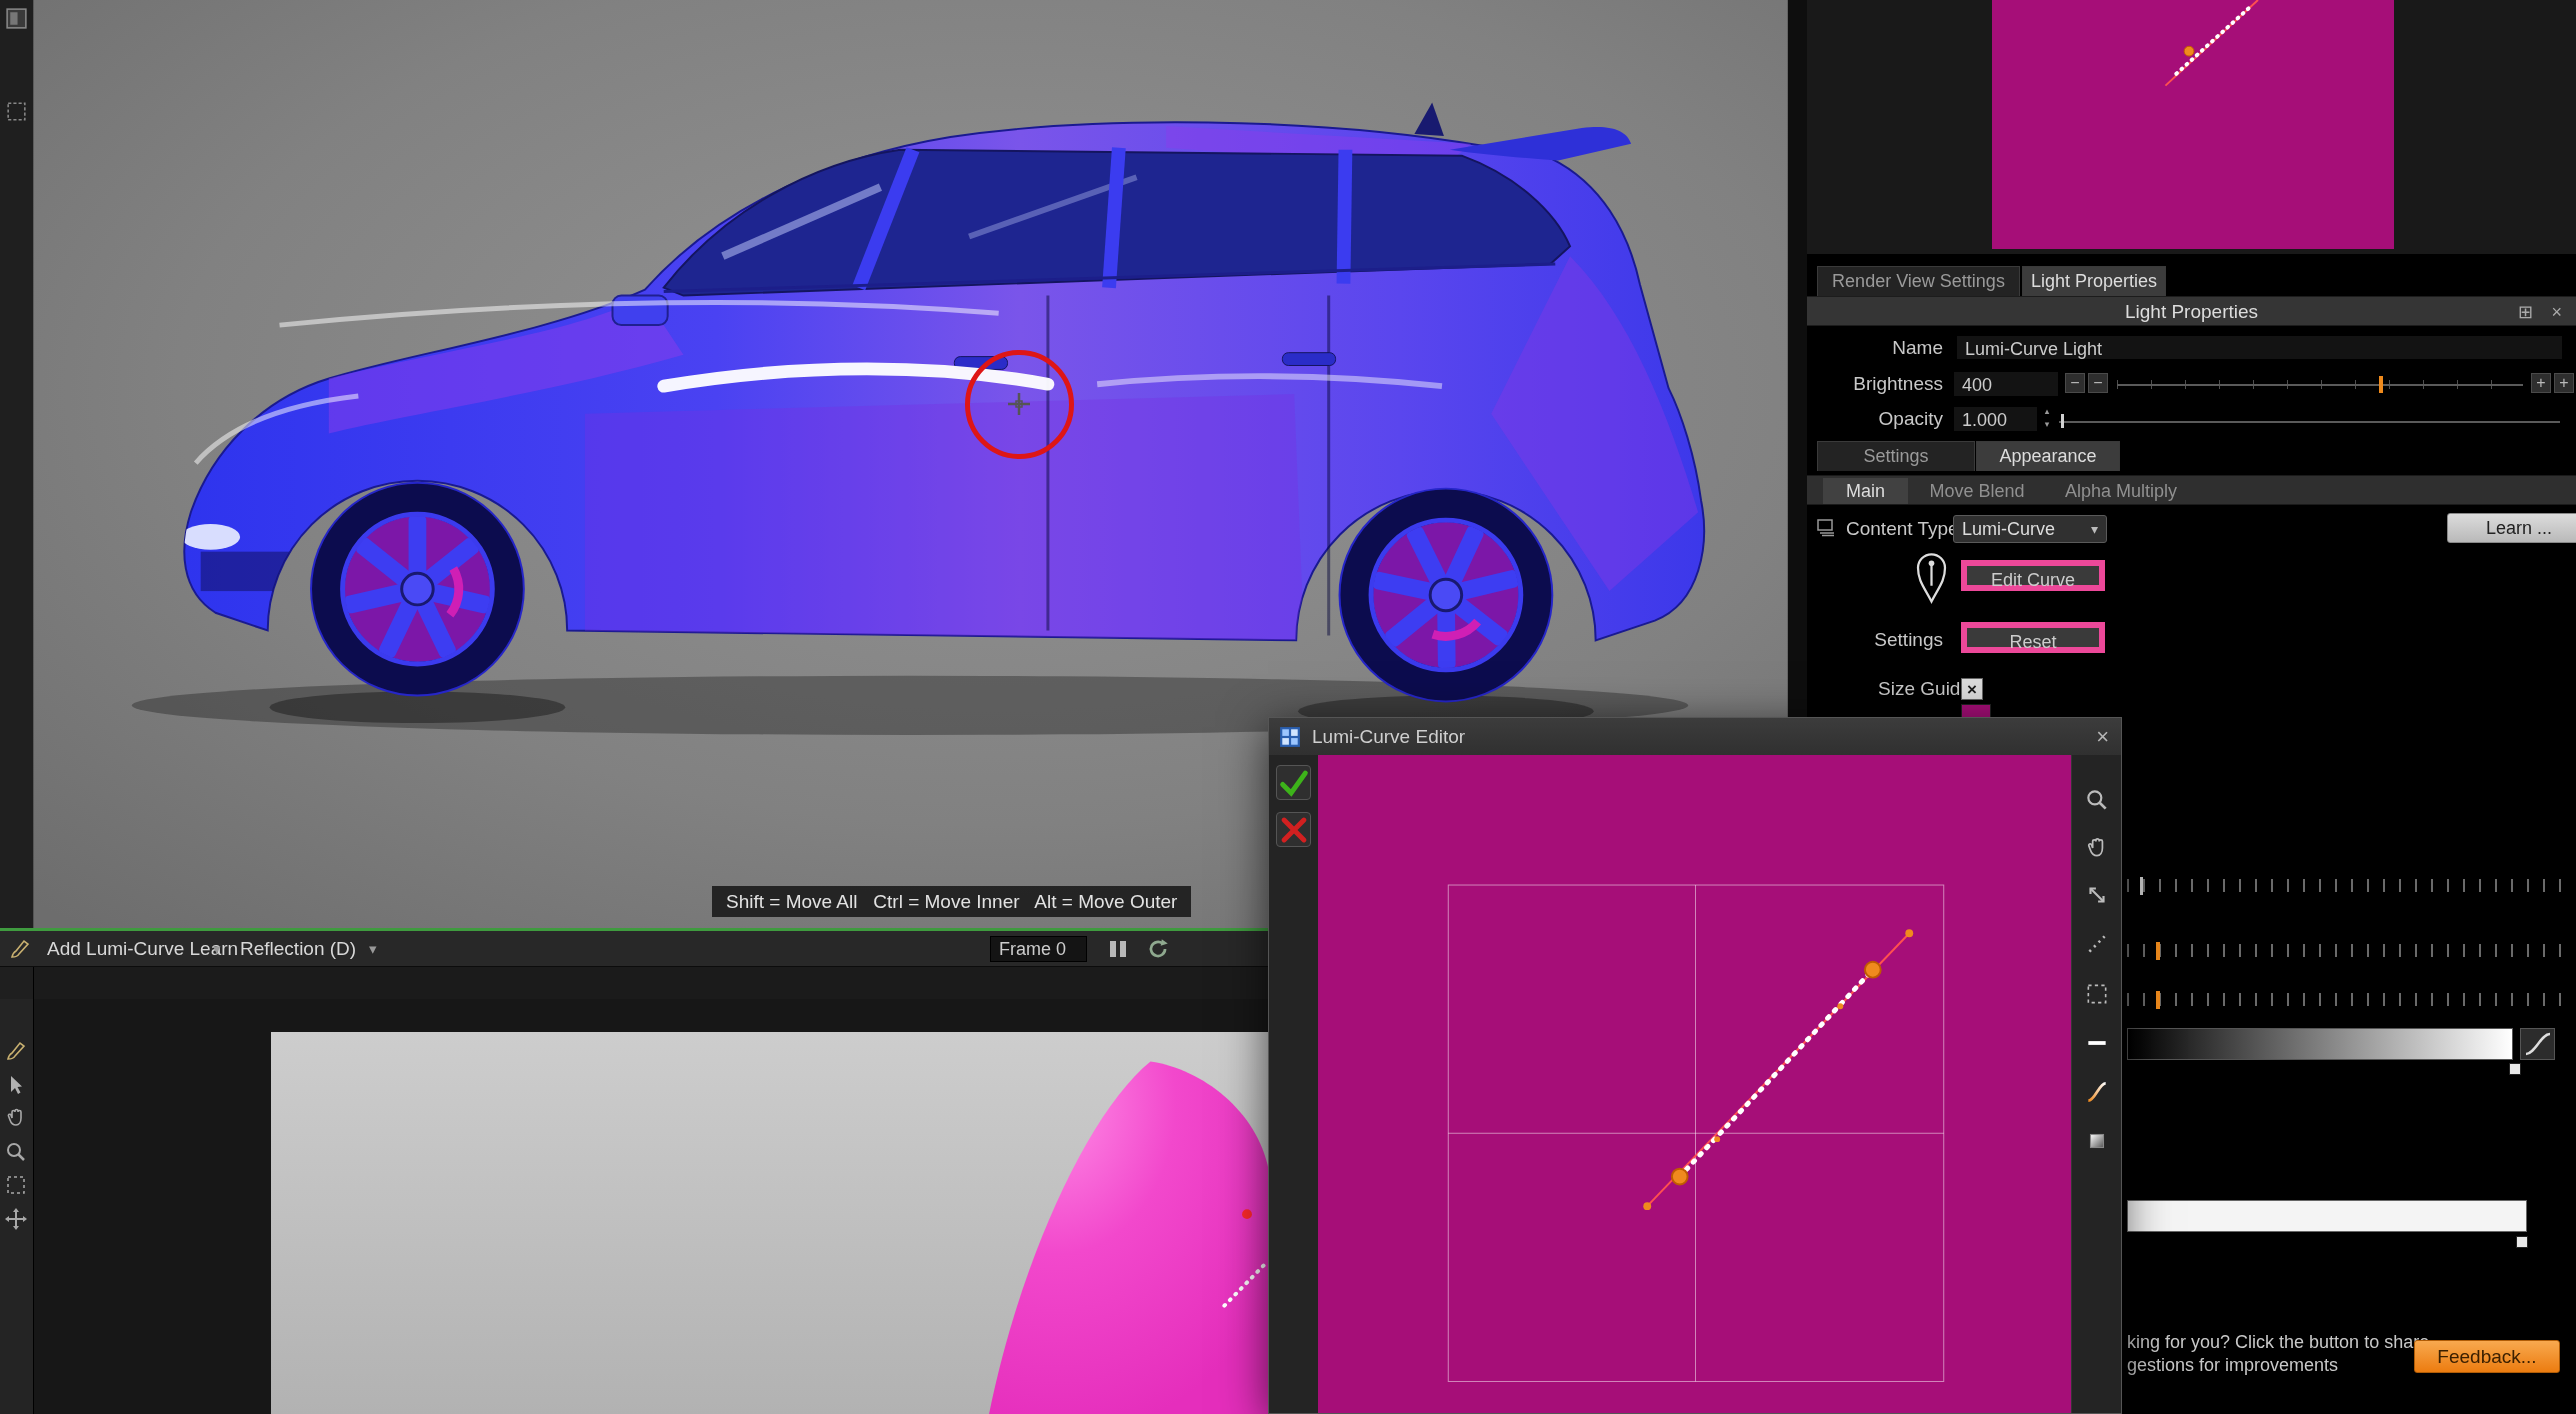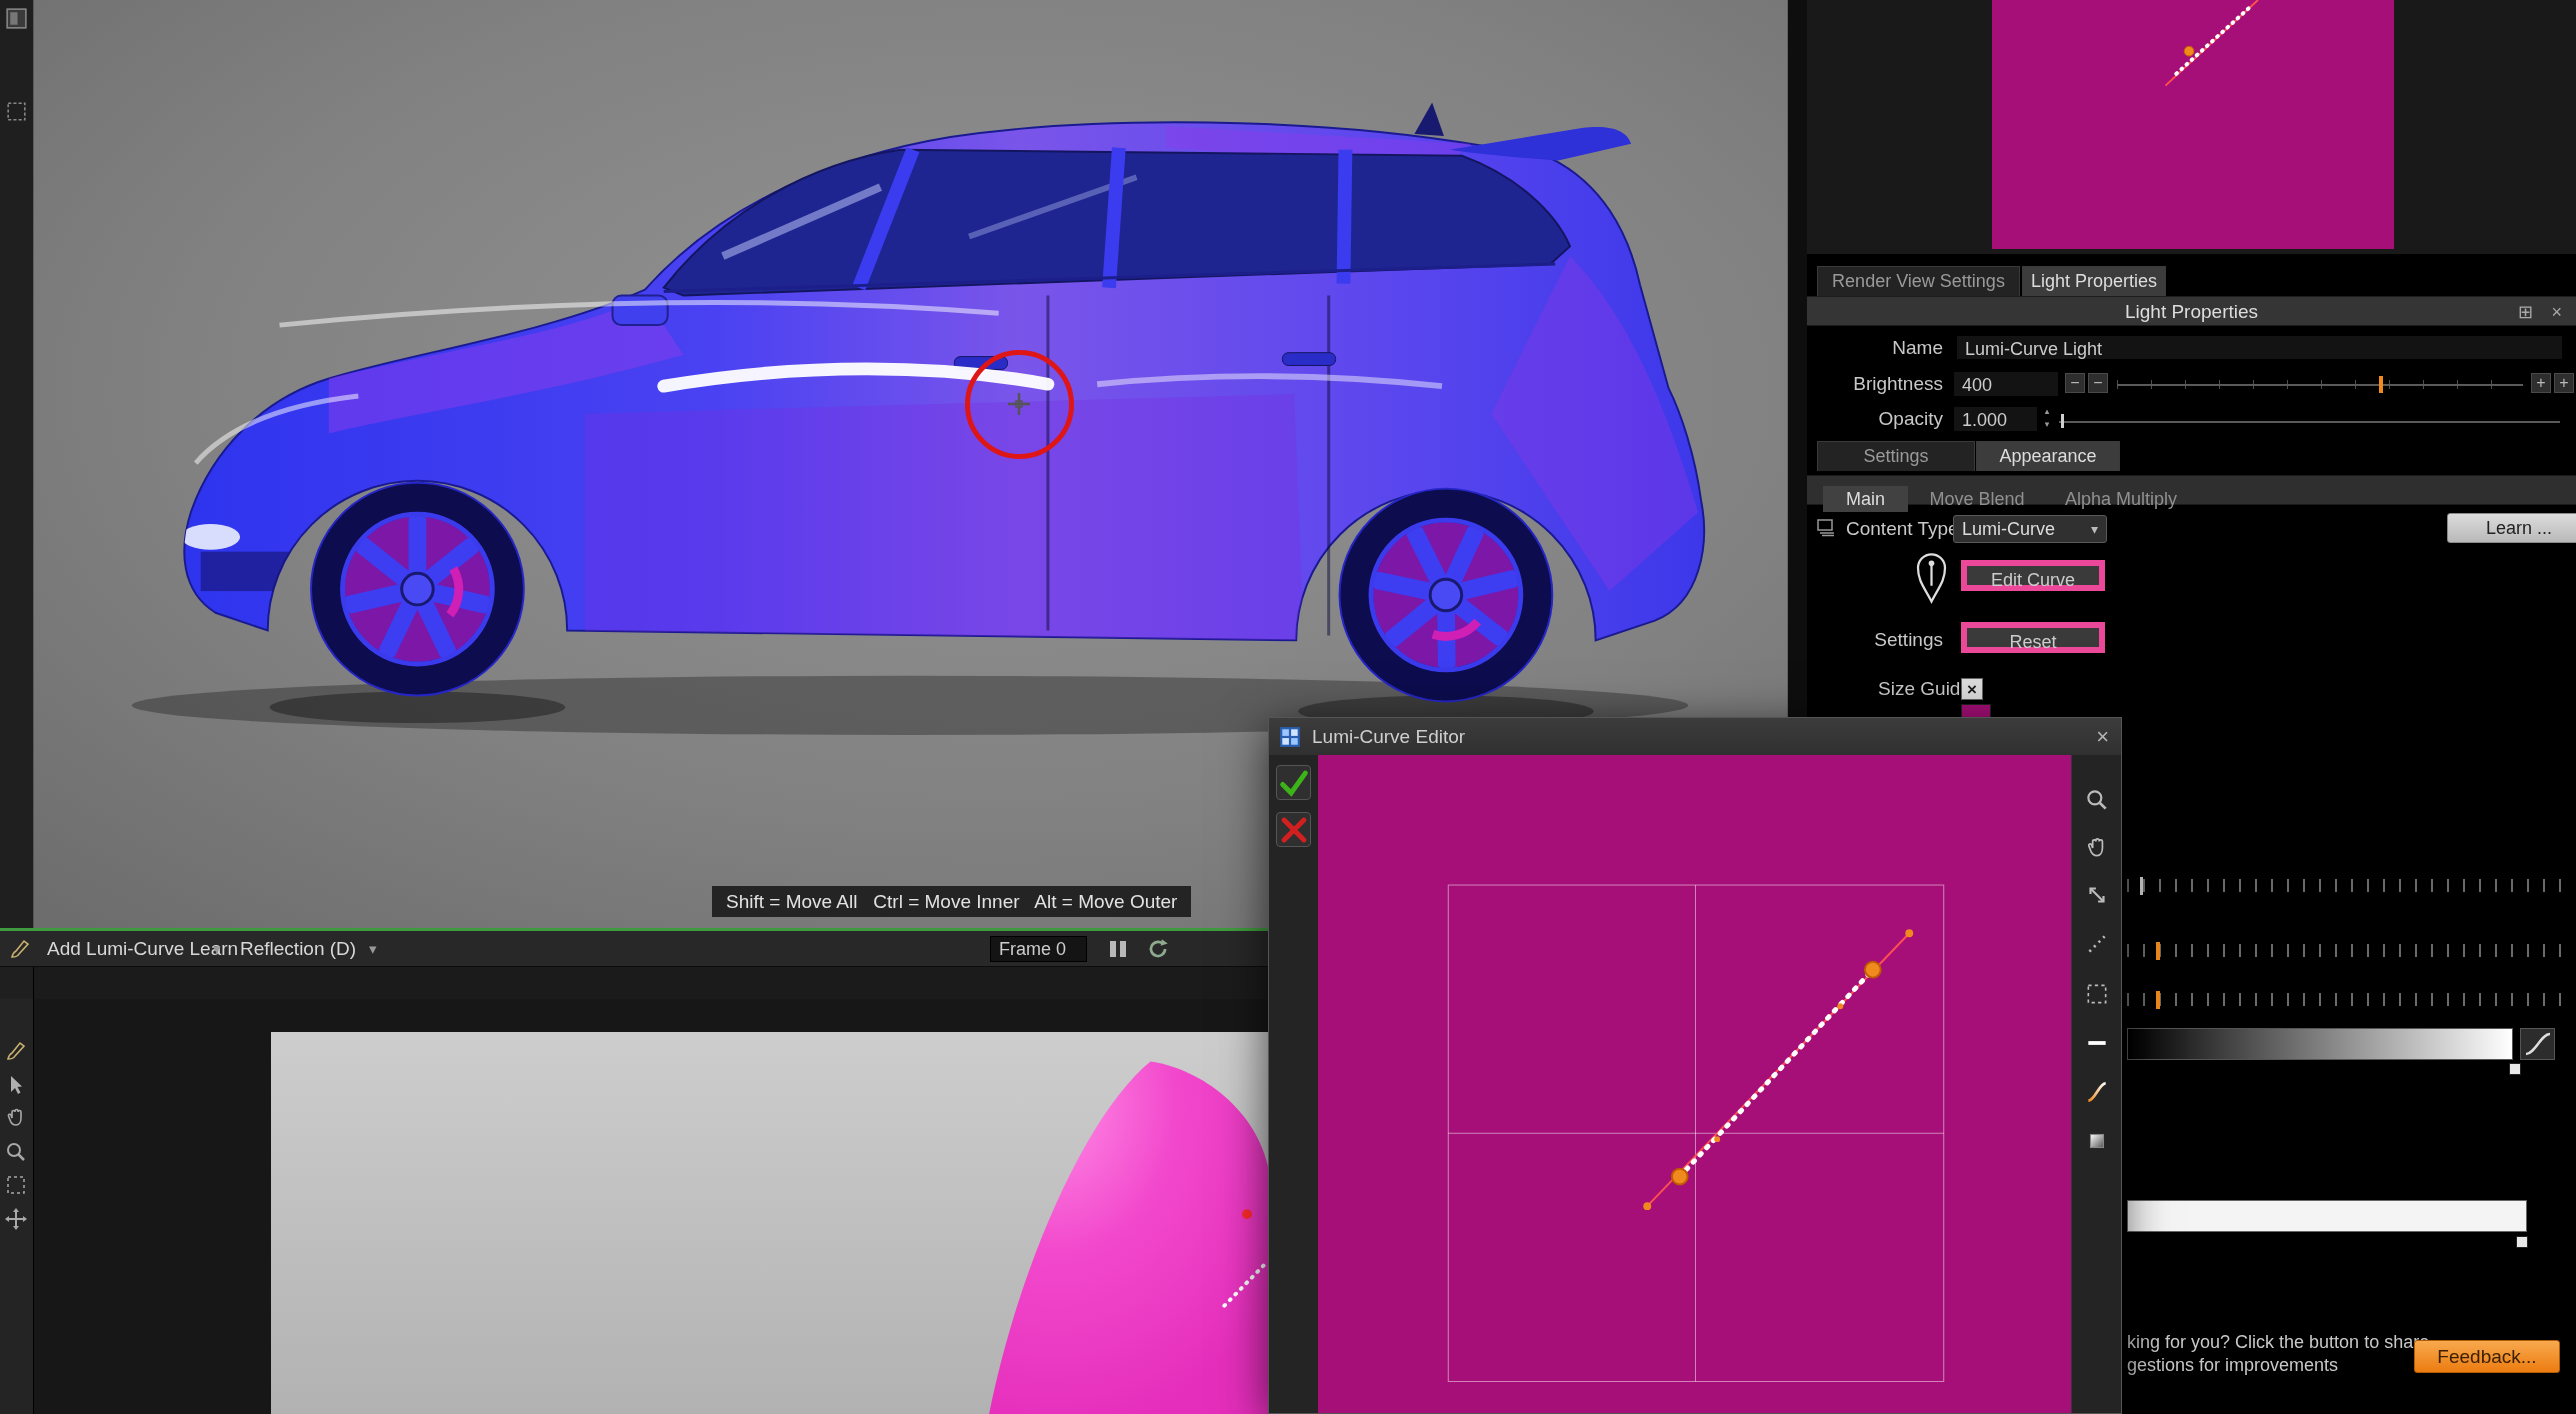--- a/index.html
+++ b/index.html
@@ -71,21 +71,21 @@
   .mini-btn{width:20px;height:20px;background:#2e2e2e;border:1px solid #4a4a4a;color:#bbb;font-size:16px;
             line-height:18px;text-align:center;box-sizing:border-box;}
   .track{height:2px;background:#5a5a5a;}
   .ticks{background:repeating-linear-gradient(90deg,#4f4f4f 0 1px,transparent 1px 34px);height:9px;}
   .marker-o{width:4px;background:#ef8a1c;}
   .marker-g{background:#cfcfcf;}
   .stab{top:441px;height:30px;line-height:28px;text-align:center;font-size:18px;box-sizing:border-box;
         border:1px solid #3a3a3a;border-bottom:none;}
   #subtabs{left:0;top:475px;width:769px;height:30px;background:#2f2f2f;border-top:1px solid #1a1a1a;
            border-bottom:1px solid #1a1a1a;box-sizing:border-box;}
-  .subtab{top:2px;height:26px;line-height:26px;text-align:center;font-size:18px;margin-top:8px;}
+  .subtab{top:2px;height:26px;line-height:26px;text-align:center;font-size:18px;}
   .dark-btn{background:#3a3a3a;border:6px solid #ec4899;border-radius:0;color:#ccc;font-size:18px;
             text-align:center;line-height:29px;box-sizing:border-box;}
   .light-btn{background:linear-gradient(#dcdcdc,#b9b9b9);border:1px solid #888;border-radius:3px;color:#222;
              font-size:18px;text-align:center;line-height:28px;box-sizing:border-box;}
   #ct-dropdown{left:146px;top:515px;width:154px;height:28px;background:#303030;border:1px solid #5a5a5a;
                border-radius:3px;box-sizing:border-box;}
   #checkbox{left:154px;top:678px;width:22px;height:22px;background:#dcdcdc;border:1px solid #666;
             color:#1a1a1a;font-size:17px;font-weight:bold;line-height:22px;text-align:center;box-sizing:border-box;}
   #swatch{left:154px;top:704px;width:30px;height:28px;background:#a60e78;border:1px solid #222;box-sizing:border-box;}
   .ruler{left:320px;width:434px;height:13px;

